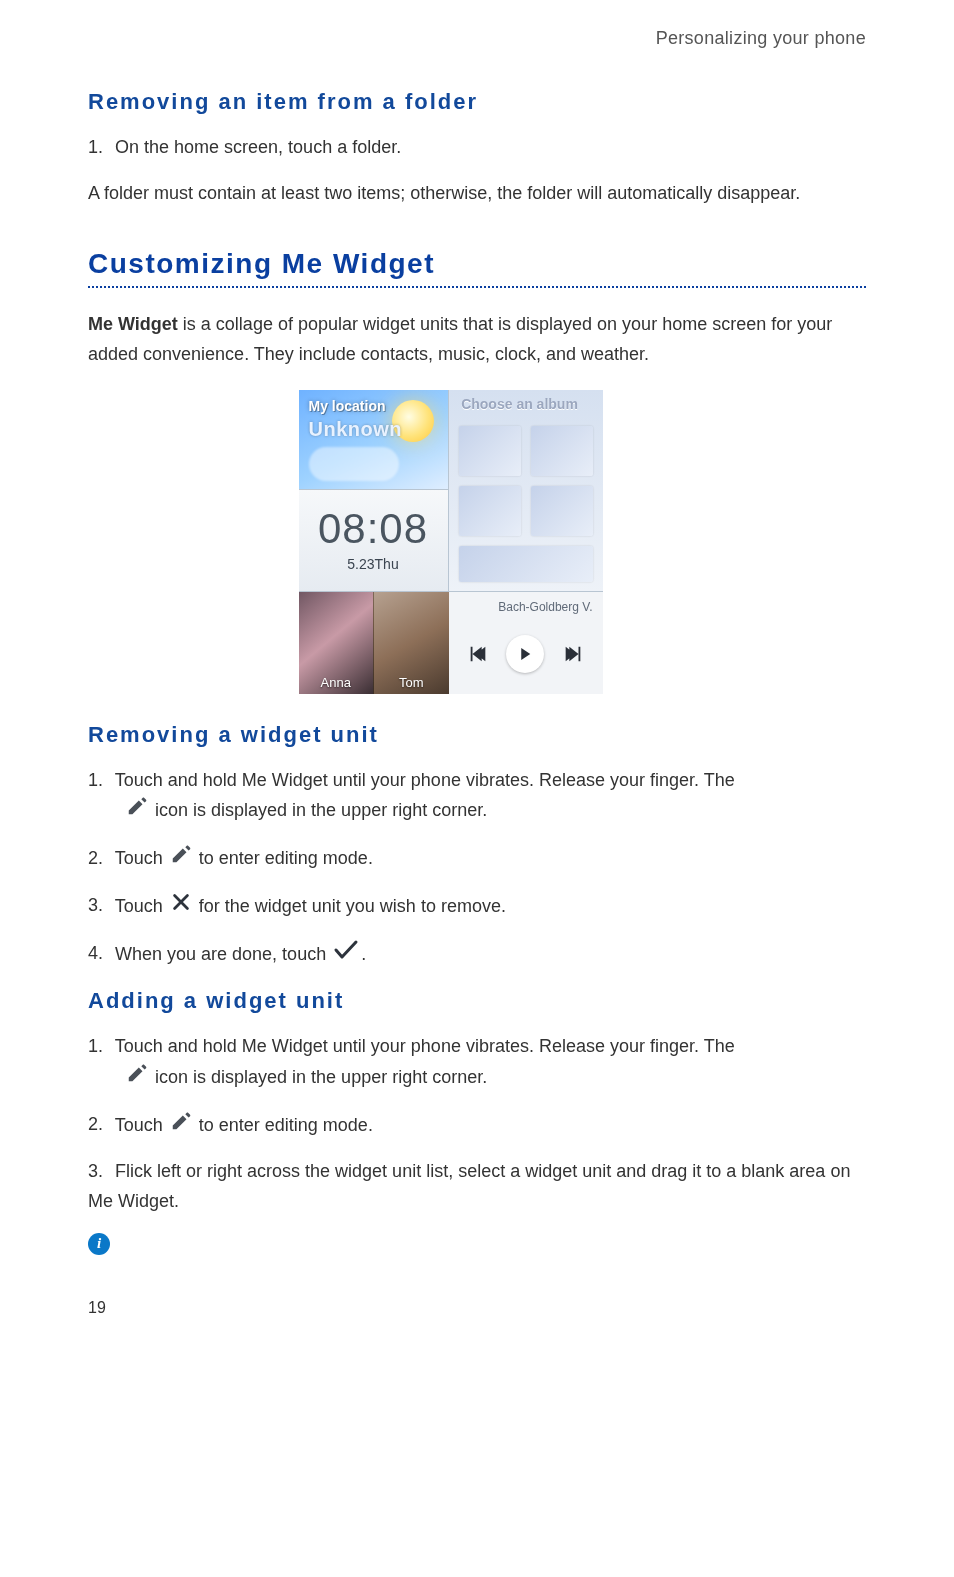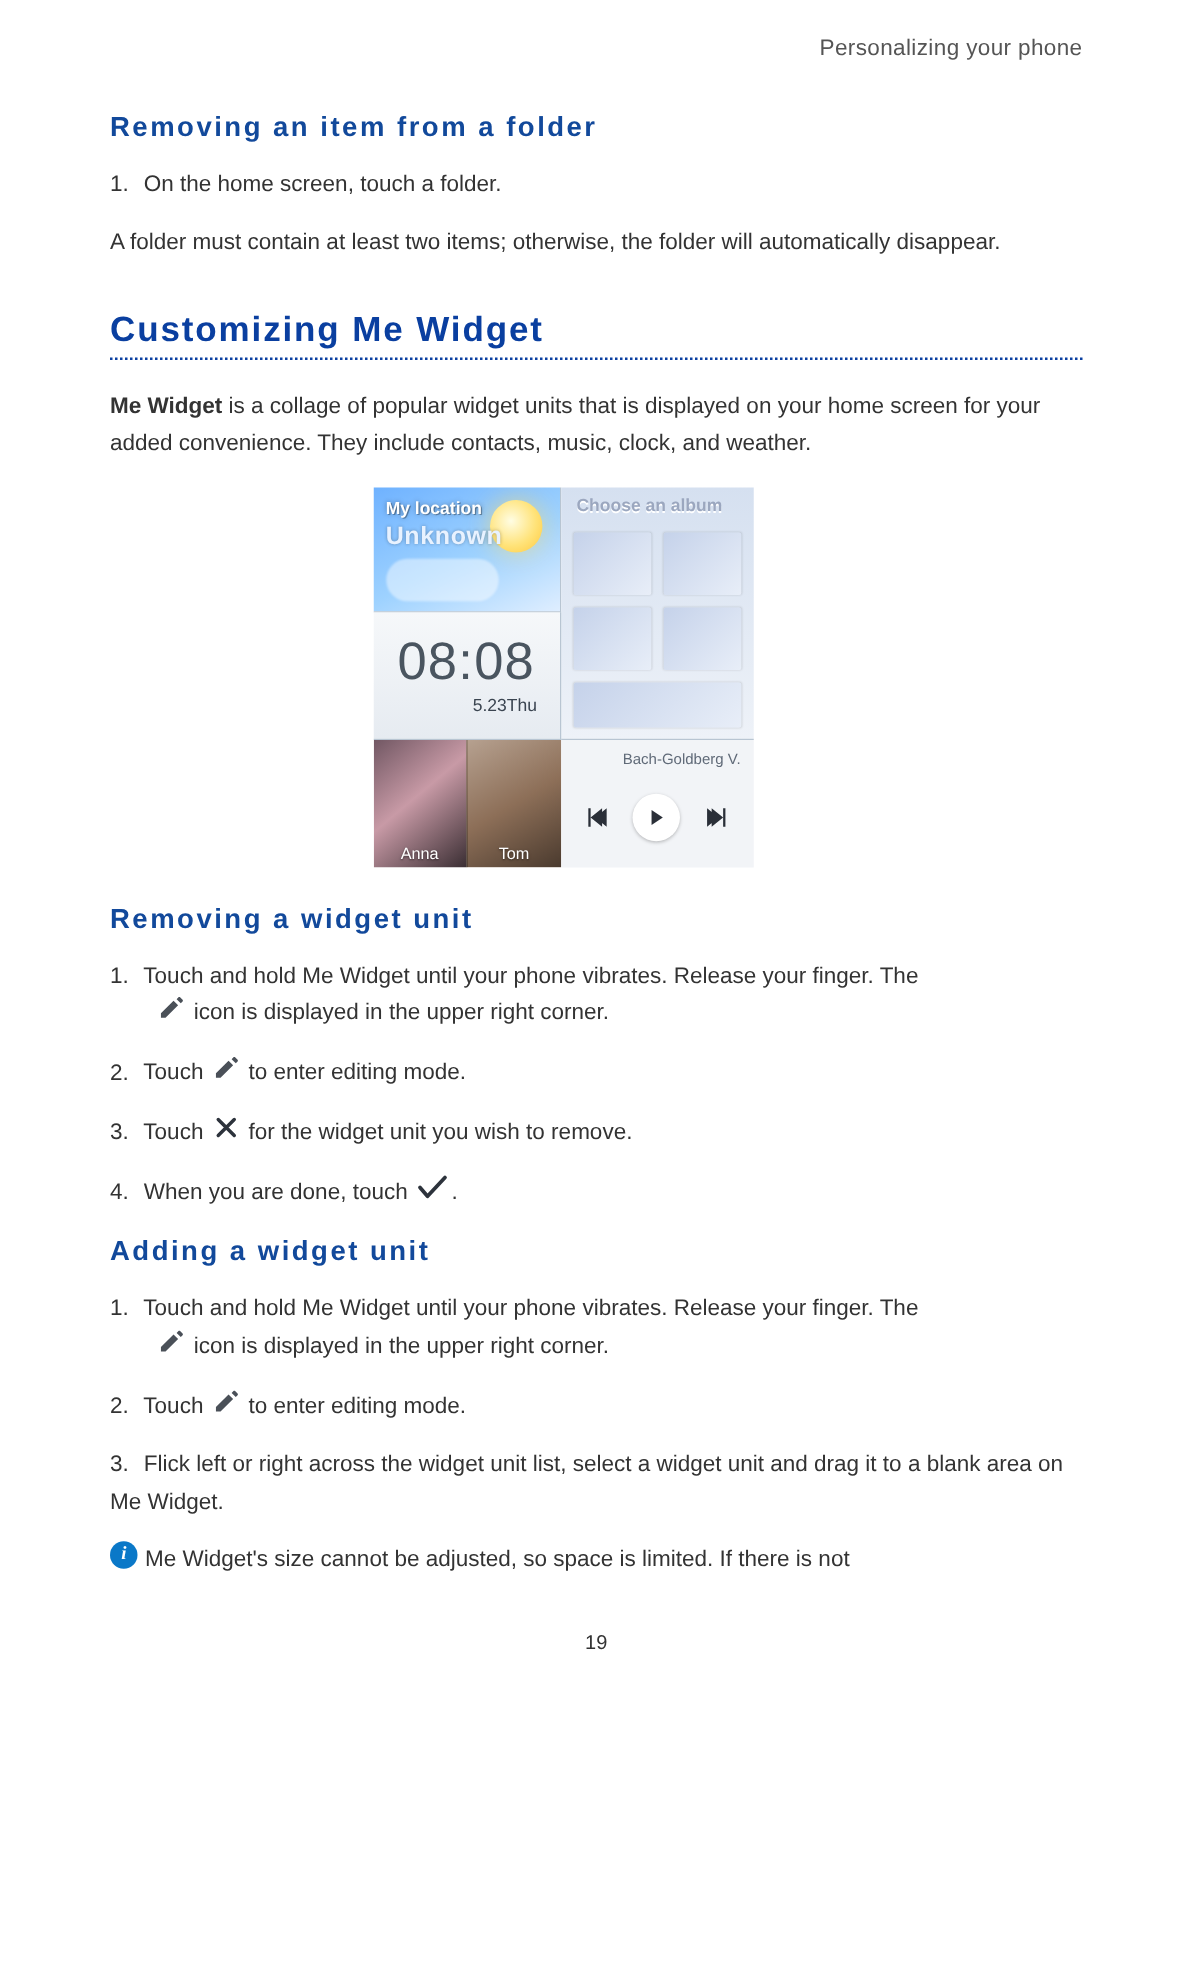--- a/index.html
+++ b/index.html
@@ -25,40 +25,40 @@
   .tile-album { background: linear-gradient(180deg, #d5e0f0 0%, #eef2f8 100%); border-bottom: 1px solid #b8c5d2; grid-row: 1 / 3; grid-column: 2; position: relative; }
   .tile-album .album-text { position: absolute; left: 0; right: 12px; top: 6px; text-align: center; font-size: 14px; color: #9ba7bf; font-weight: 600; text-shadow: 0 1px 0 #fff; }
   .tile-album .ph { position: absolute; background: linear-gradient(135deg,#c5d2ea,#e8eef8); border-radius: 2px; box-shadow: 0 0 2px rgba(0,0,0,0.15); }
   .tile-album .ph1 { left: 10px; top: 36px; width: 62px; height: 50px; }
   .tile-album .ph2 { right: 10px; top: 36px; width: 62px; height: 50px; }
   .tile-album .ph3 { left: 10px; top: 96px; width: 62px; height: 50px; }
   .tile-album .ph4 { right: 10px; top: 96px; width: 62px; height: 50px; }
   .tile-album .ph5 { left: 10px; top: 156px; width: 134px; height: 36px; }
   .tile-clock { background: linear-gradient(#f6f8fa,#e6ebf1); border-right: 1px solid #b8c5d2; border-bottom: 1px solid #b8c5d2; grid-row: 2; grid-column: 1; display: flex; flex-direction: column; align-items: center; justify-content: center; }
   .tile-clock .time { font-size: 42px; font-weight: 300; color: #4a5560; letter-spacing: 1px; line-height: 1; font-family: "Helvetica Neue", Arial, sans-serif; }
-  .tile-clock .dateline { width: 100%; display: flex; justify-content: flex-end; padding: 6px 18px 0 18px; font-size: 14px; color: #3a4450; }
+  .tile-clock .dateline { width: 100%; display: flex; justify-content: center; padding: 6px 18px 0 18px; font-size: 14px; color: #3a4450; }
   .tile-contacts { grid-row: 3; grid-column: 1; display: flex; }
   .contact { flex: 1; display: flex; align-items: flex-end; justify-content: center; padding-bottom: 4px; color: #fff; font-size: 13px; position: relative; text-shadow: 0 1px 2px rgba(0,0,0,0.6); }
   .contact.anna { background: linear-gradient(140deg,#715763 0%, #c89aa6 45%, #3a2e33 100%); }
   .contact.tom  { background: linear-gradient(150deg,#b6a190 0%, #8d6f58 50%, #4a3a2e 100%); border-left:1px solid rgba(0,0,0,0.2); }
   .tile-music { grid-row: 3; grid-column: 2; background: #f2f4f7; display: flex; flex-direction: column; }
   .tile-music .track { font-size: 12px; color: #606a78; padding: 8px 10px 6px 10px; text-align: right; }
   .tile-music .controls { flex: 1; display: flex; align-items: center; justify-content: space-around; padding: 0 8px 6px 8px; }
   .ctrl { width: 30px; height: 30px; display:flex; align-items:center; justify-content:center; font-size: 20px; color:#2a2f38; }
   .ctrl.play { width: 38px; height: 38px; border-radius: 50%; background: #fff; box-shadow: 0 1px 3px rgba(0,0,0,0.25); }
   .inline-icon { display: inline-block; vertical-align: middle; margin: 0 2px; }
   .pencil-icon { width: 22px; height: 22px; }
   .x-icon { width: 22px; height: 22px; }
   .check-icon { width: 26px; height: 22px; }
   .info-badge { display: inline-flex; width: 22px; height: 22px; border-radius: 50%; background: #0a78c8; color: #fff; font-style: italic; font-family: Georgia, serif; font-weight: 700; align-items: center; justify-content: center; font-size: 15px; vertical-align: middle; margin-right: 6px; flex: 0 0 22px; }
   .indent-line { padding-left: 36px; display: block; }
   .indent-sub { padding-left: 28px; }
   .note-row { display: flex; align-items: flex-start; margin-top: 4px; }
   .note-row .note-text { font-size: 18px; line-height: 1.65; color: #333; }
-  .page-num { text-align: center; font-size: 16px; color: #333; margin-top: 44px; }
+  .page-num { font-size: 16px; color: #333; margin-top: 44px; }
 </style>
 </head>
 <body>
 
 <div class="header-right">Personalizing your phone</div>
 
 <h2 class="sub">Removing an item from a folder</h2>
 <ol>
   <li><span class="num">1.</span> <span>On the home screen, touch a folder.</span></li>
 </ol>
@@ -186,16 +186,15 @@
         </svg>
     </span>
     <span>to enter editing mode.</span>
   </li>
   <li>
     <span class="num">3.</span> <span class="indent-sub" style="padding-left:0">Flick left or right across the widget unit list, select a widget unit and drag it to a blank area on Me Widget.</span>
   </li>
 </ol>
 <div class="note-row">
   <span class="info-badge">i</span>
-  <span class="note-text">Me Widget's size cannot be adjusted, so space is limited. If there is not</span>
 </div>
 
 <div class="page-num">19</div>
 
 </body></html>

